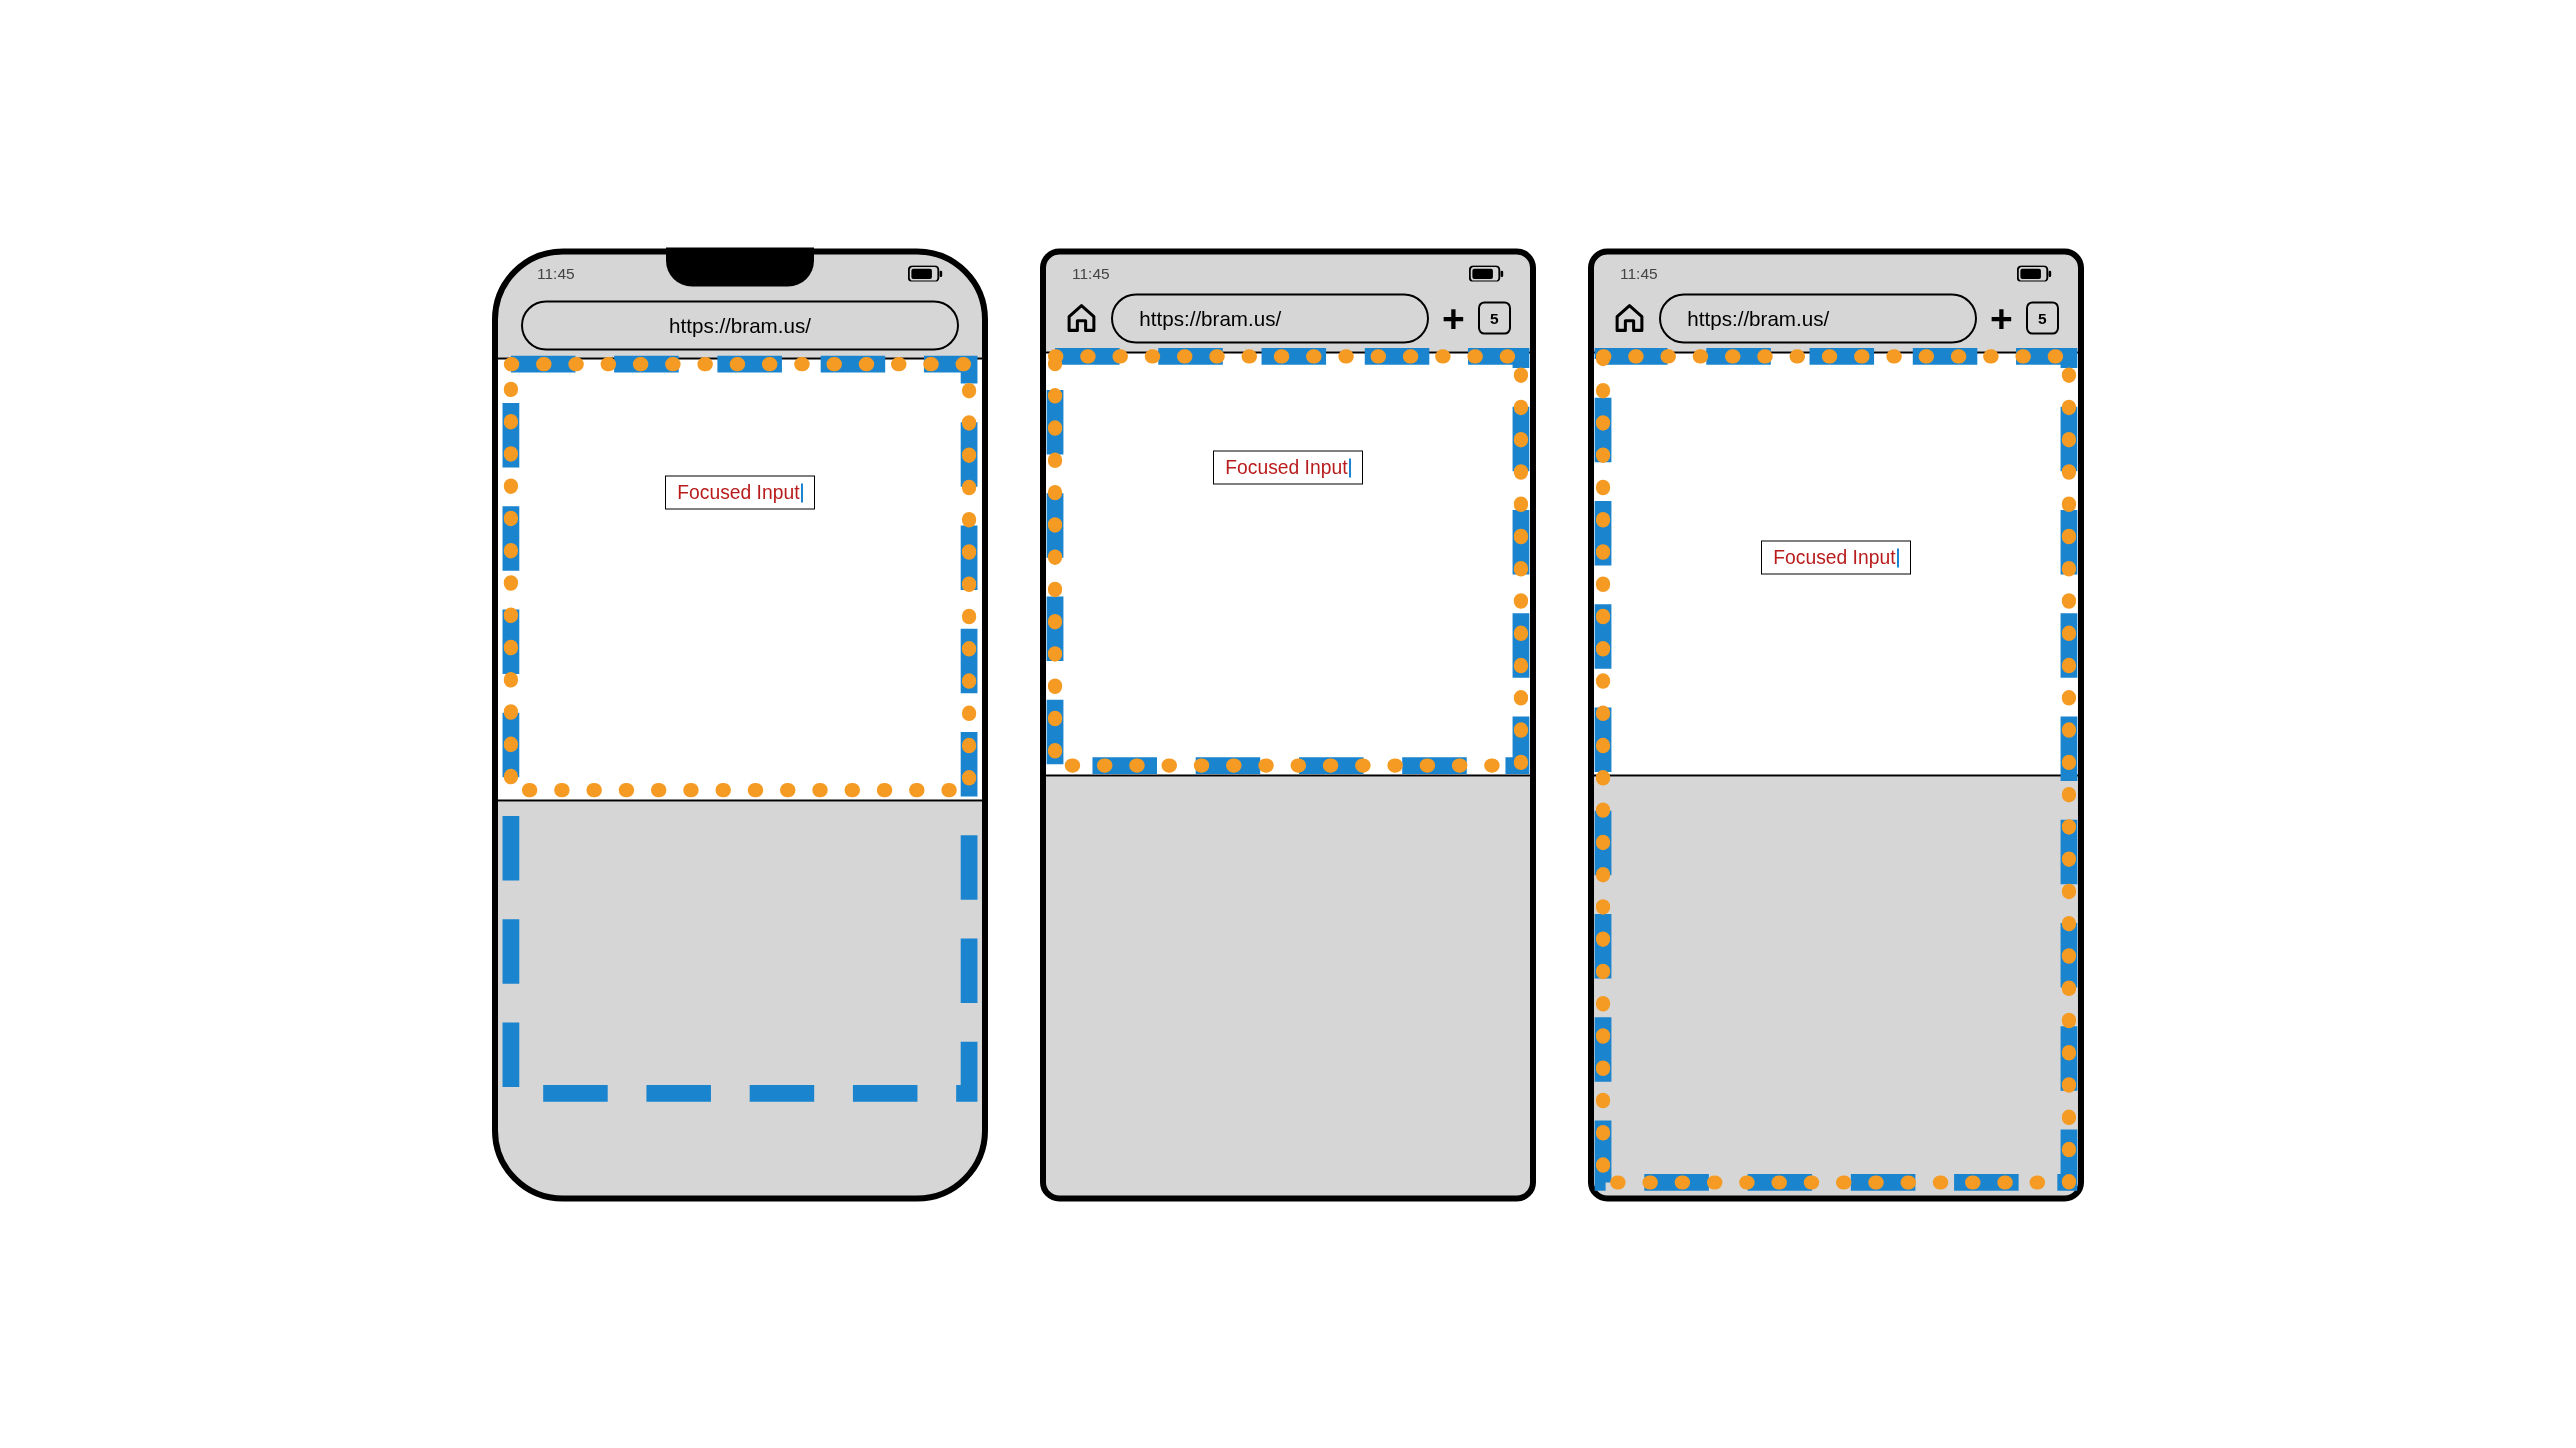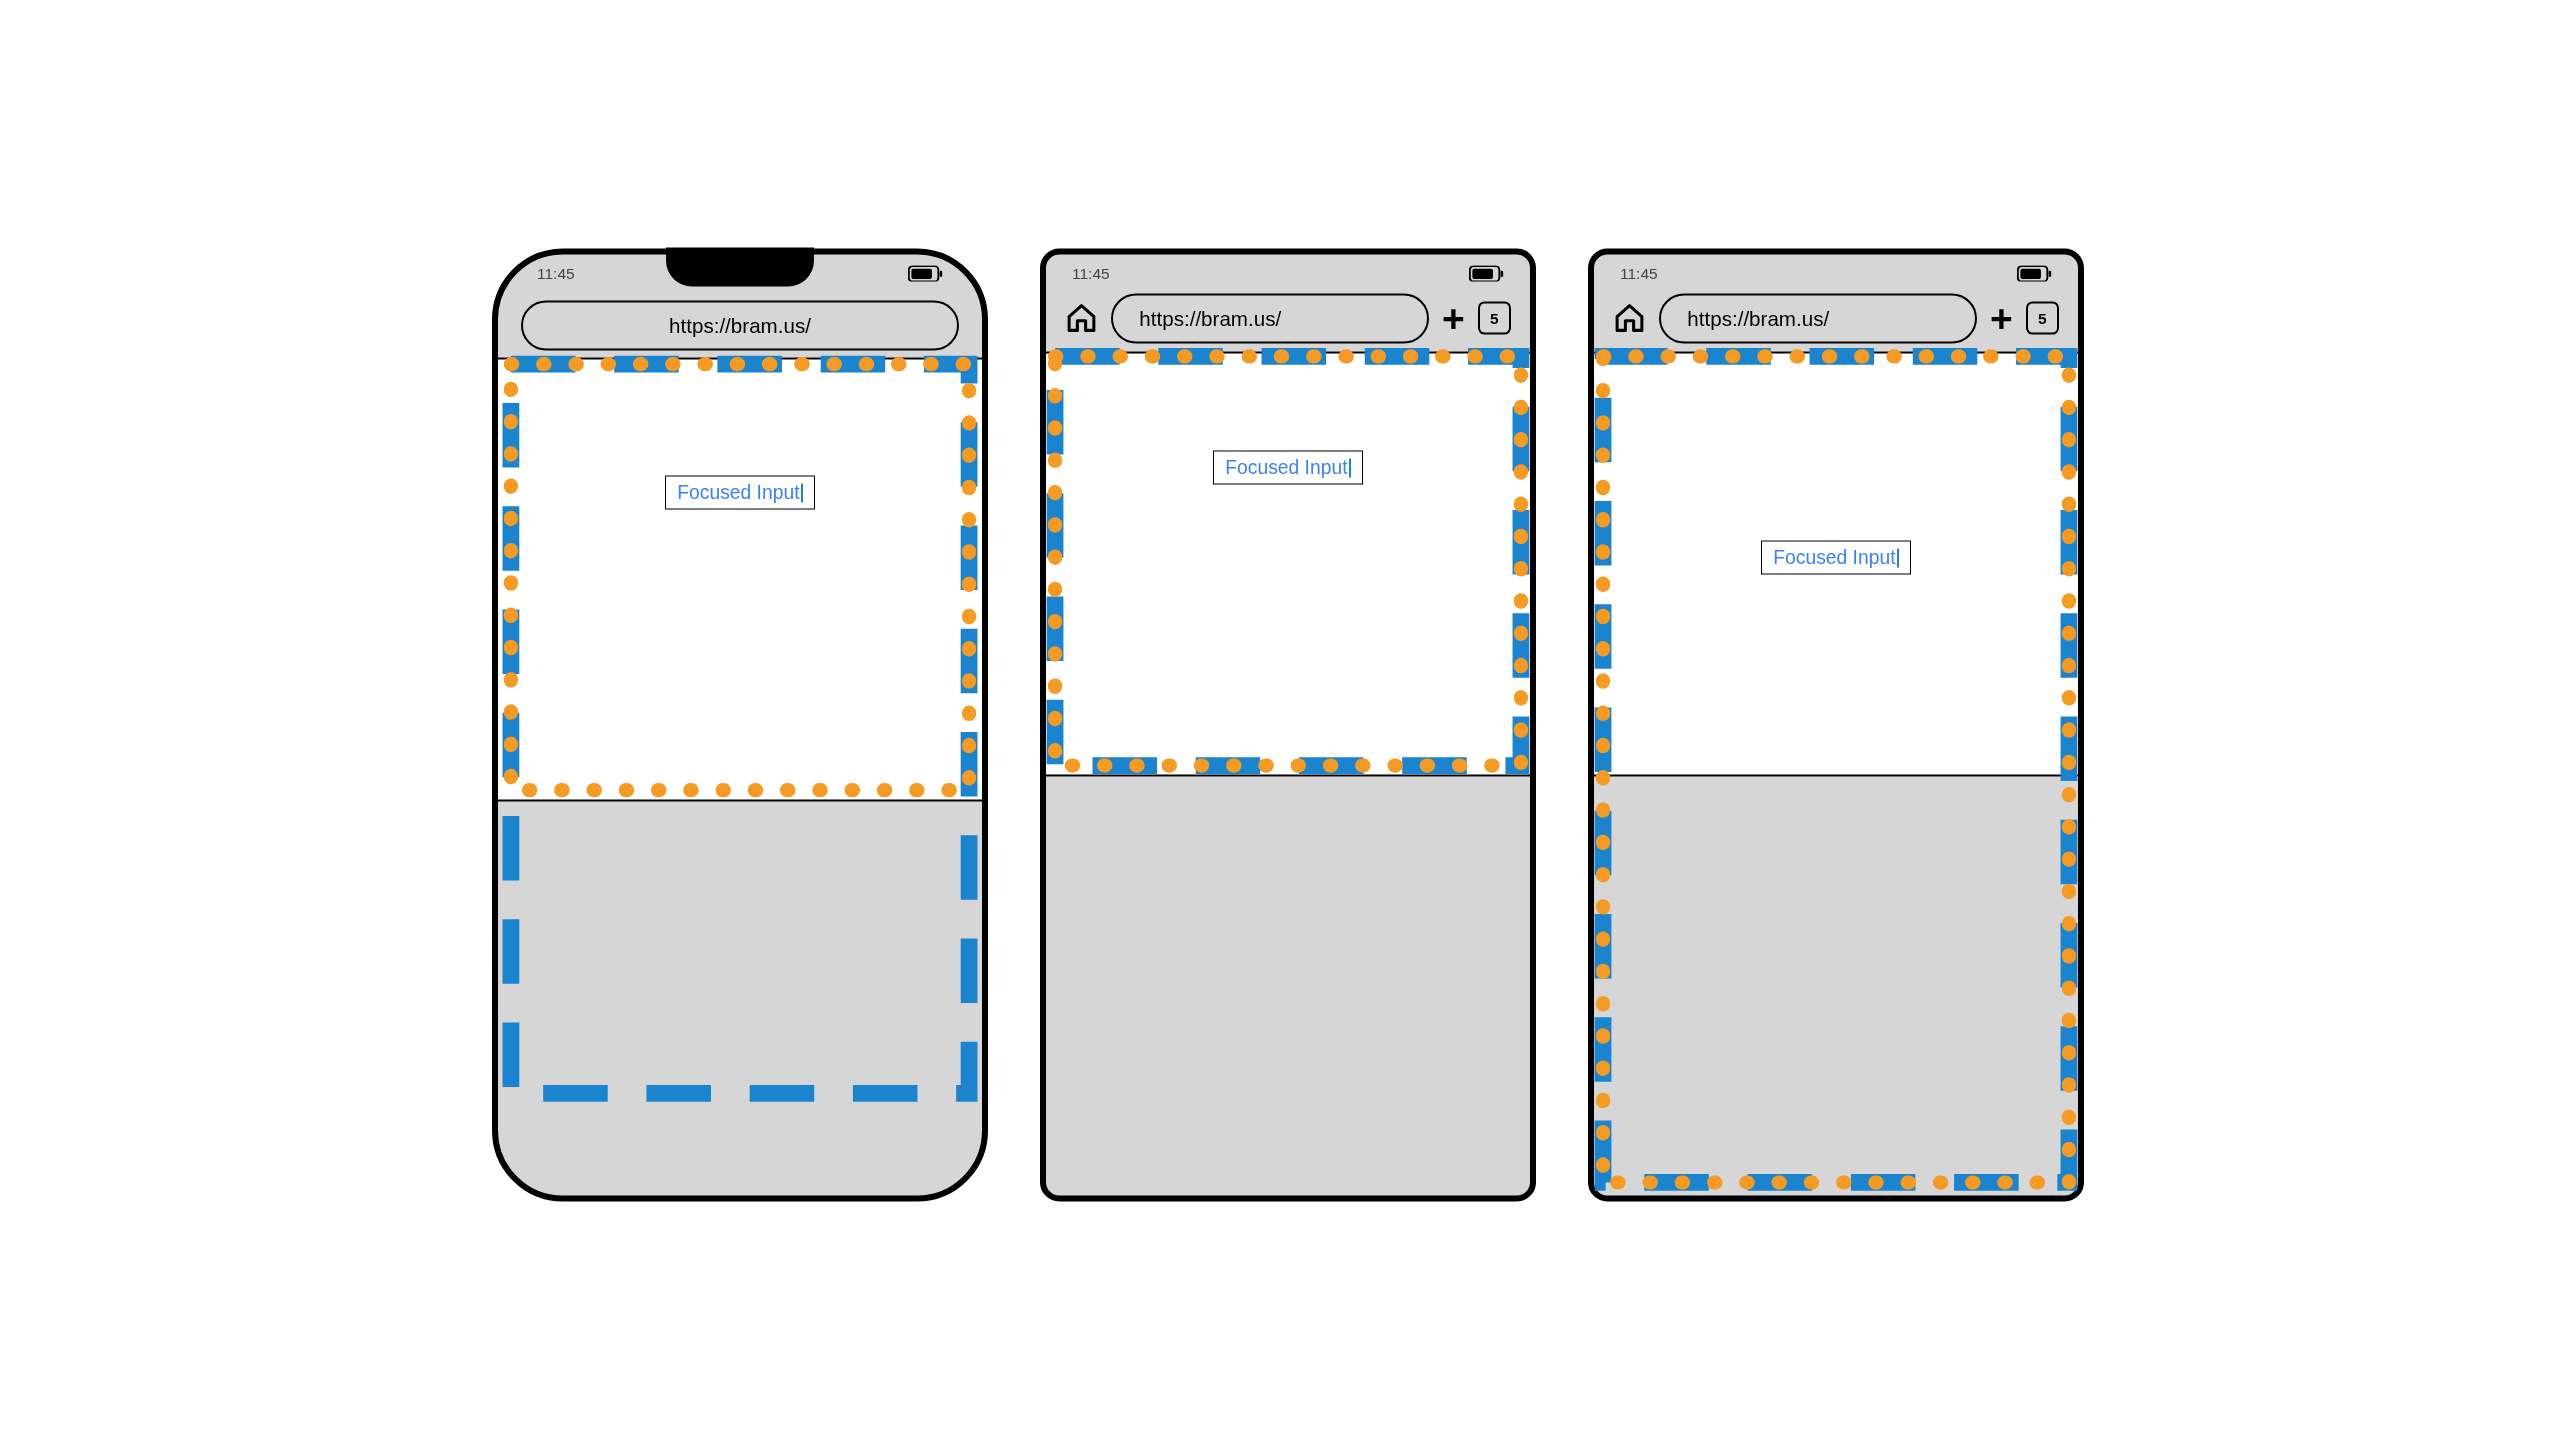--- a/index.html
+++ b/index.html
@@ -110,21 +110,21 @@
     z-index: 5;
   }
   .device.ios .content { border-left: 0; border-right: 0; }
 
   
   .input-box {
     border: 1.9px solid #000;
     background: #fff;
     padding: 5.2px 11.6px;
     font-size: 19.3px;
-    color: #3b82f6;
+    color: #b91c1c;
     position: relative;
     white-space: nowrap;
   }
   .caret {
     display: inline-block;
     width: 1.9px;
     height: 19.3px;
     background: #1a84cf;
     vertical-align: middle;
     margin-left: 1.3px;

